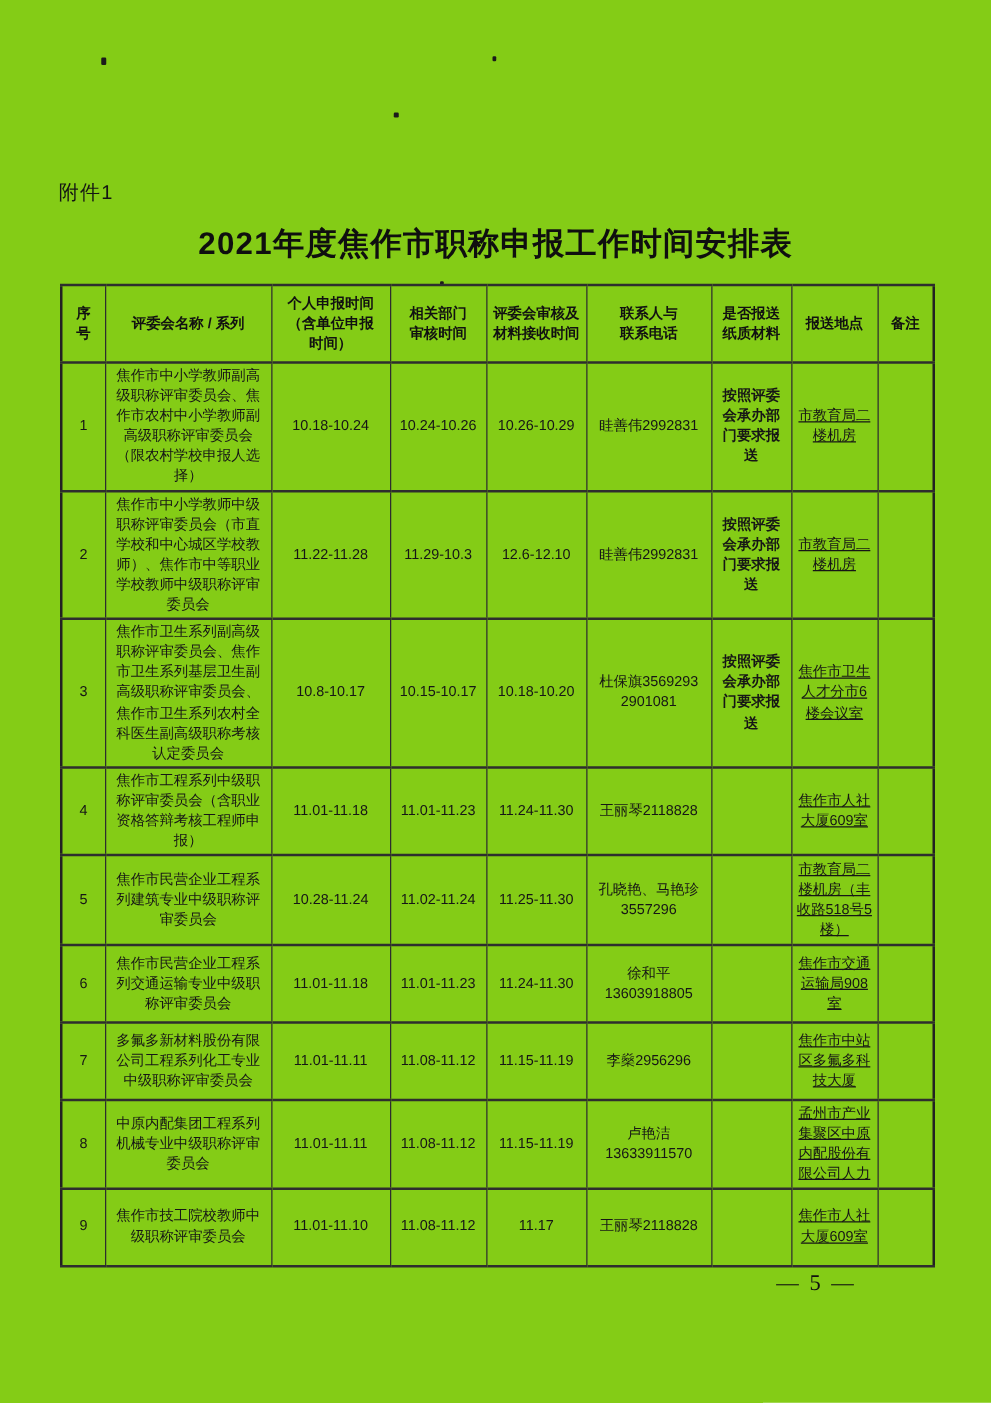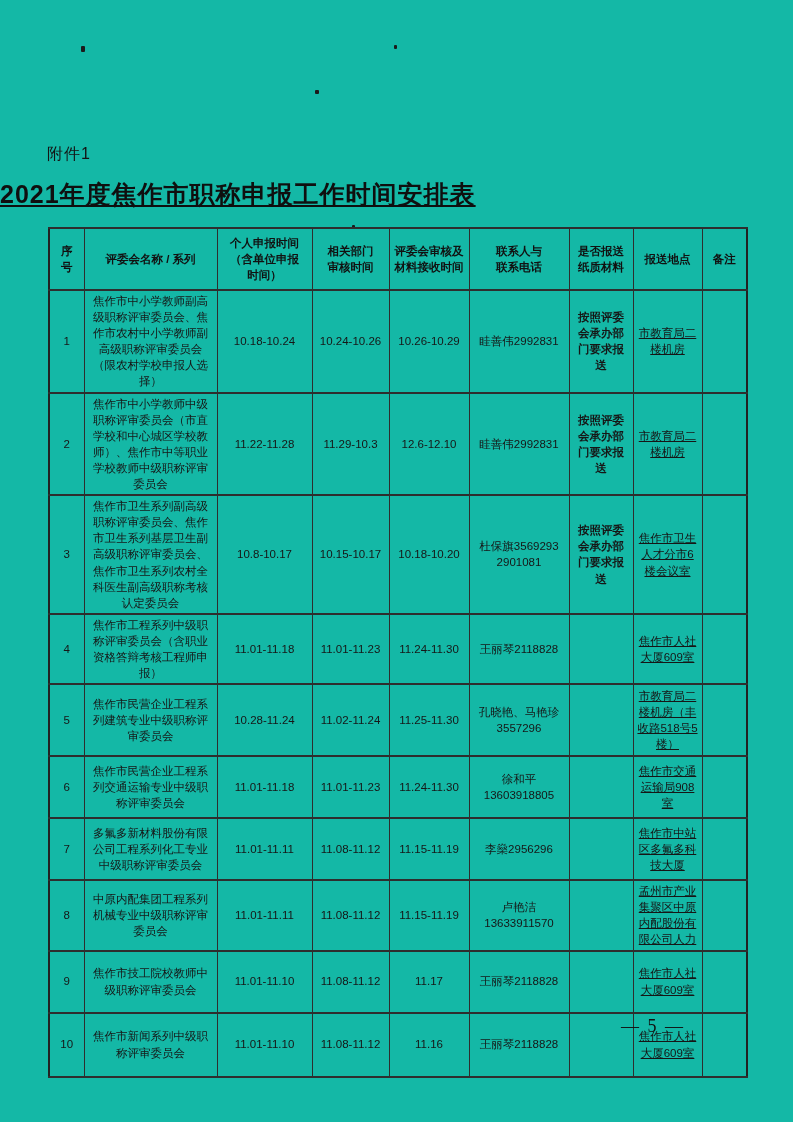--- a/index.html
+++ b/index.html
@@ -4,32 +4,31 @@
 <style>
   html, body { margin: 0; padding: 0; }
   body {
     width: 793px; height: 1122px;
     background: #fbfbfa;
     font-family: "Liberation Sans", "DejaVu Sans", sans-serif;
     color: #141414;
     position: relative;
     overflow: hidden;
   }
-  .page { position: absolute; inset: 0; background: #14b8a6; }
+  .page { position: absolute; inset: 0; background: #84cc16; }
 
   .attachment-label {
     position: absolute; left: 47px; top: 144px;
     font-size: 16px; letter-spacing: 1px;
   }
   .doc-title {
     position: absolute; left: 0; right: 0; top: 178px;
-    text-align: left;
+    text-align: center;
     font-size: 25px; font-weight: bold; letter-spacing: 1px;
     color: #0f0f0f;
-    text-decoration: underline;
   }
 
   table.schedule {
     position: absolute; left: 48px; top: 227px;
     width: 698px;
     border-collapse: collapse;
     table-layout: fixed;
     border: 2px solid #222;
   }
   table.schedule th, table.schedule td {
@@ -214,29 +213,18 @@
         <td class="cell-no">9</td>
         <td class="cell-name">焦作市技工院校教师中级职称评审委员会</td>
         <td>11.01-11.10</td>
         <td>11.08-11.12</td>
         <td>11.17</td>
         <td>王丽琴2118828</td>
         <td class="cell-paper"></td>
         <td class="cell-location">焦作市人社大厦609室</td>
         <td></td>
       </tr>
-      <tr style="height:64px">
-        <td class="cell-no">10</td>
-        <td class="cell-name">焦作市新闻系列中级职称评审委员会</td>
-        <td>11.01-11.10</td>
-        <td>11.08-11.12</td>
-        <td>11.16</td>
-        <td>王丽琴2118828</td>
-        <td class="cell-paper"></td>
-        <td class="cell-location">焦作市人社大厦609室</td>
-        <td></td>
-      </tr>
     </tbody>
   </table>
 
   <div class="page-number">— 5 —</div>
 
 </div>
 
 </body></html>

